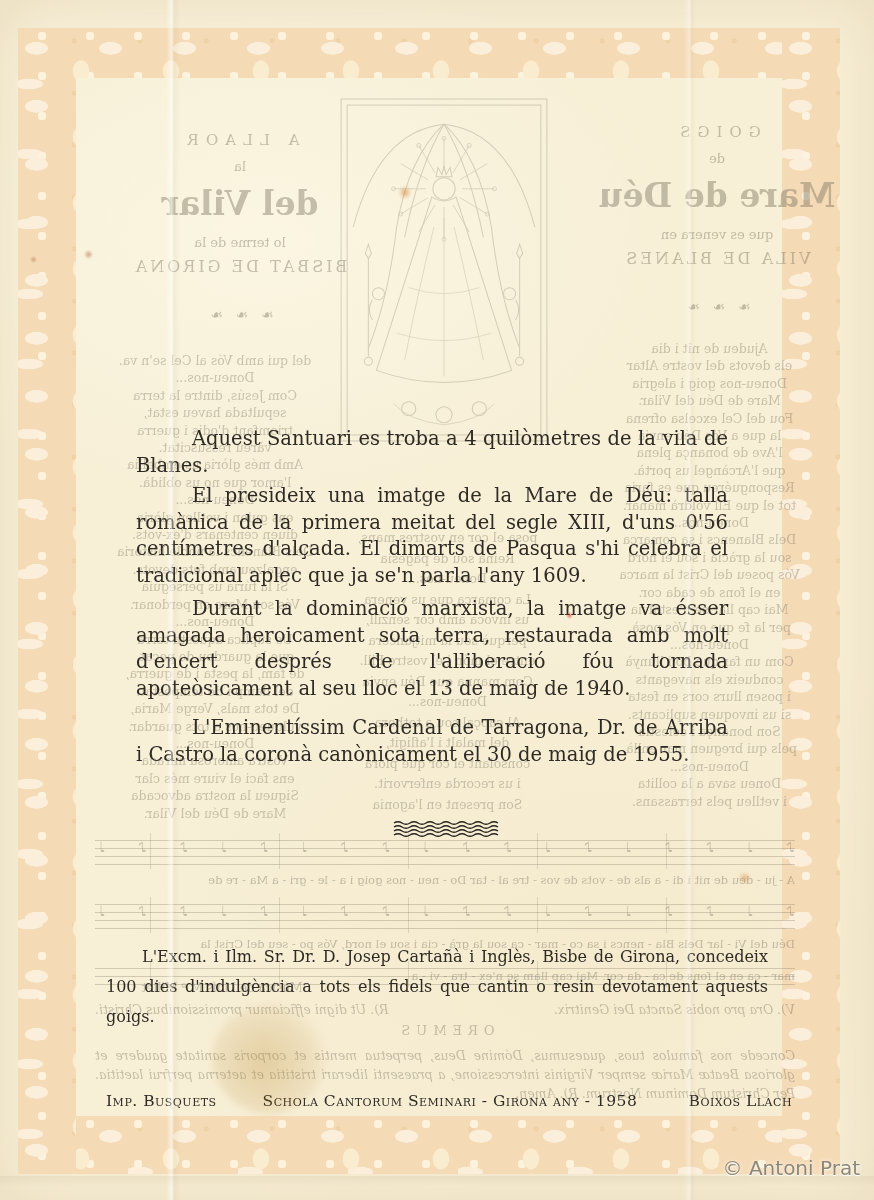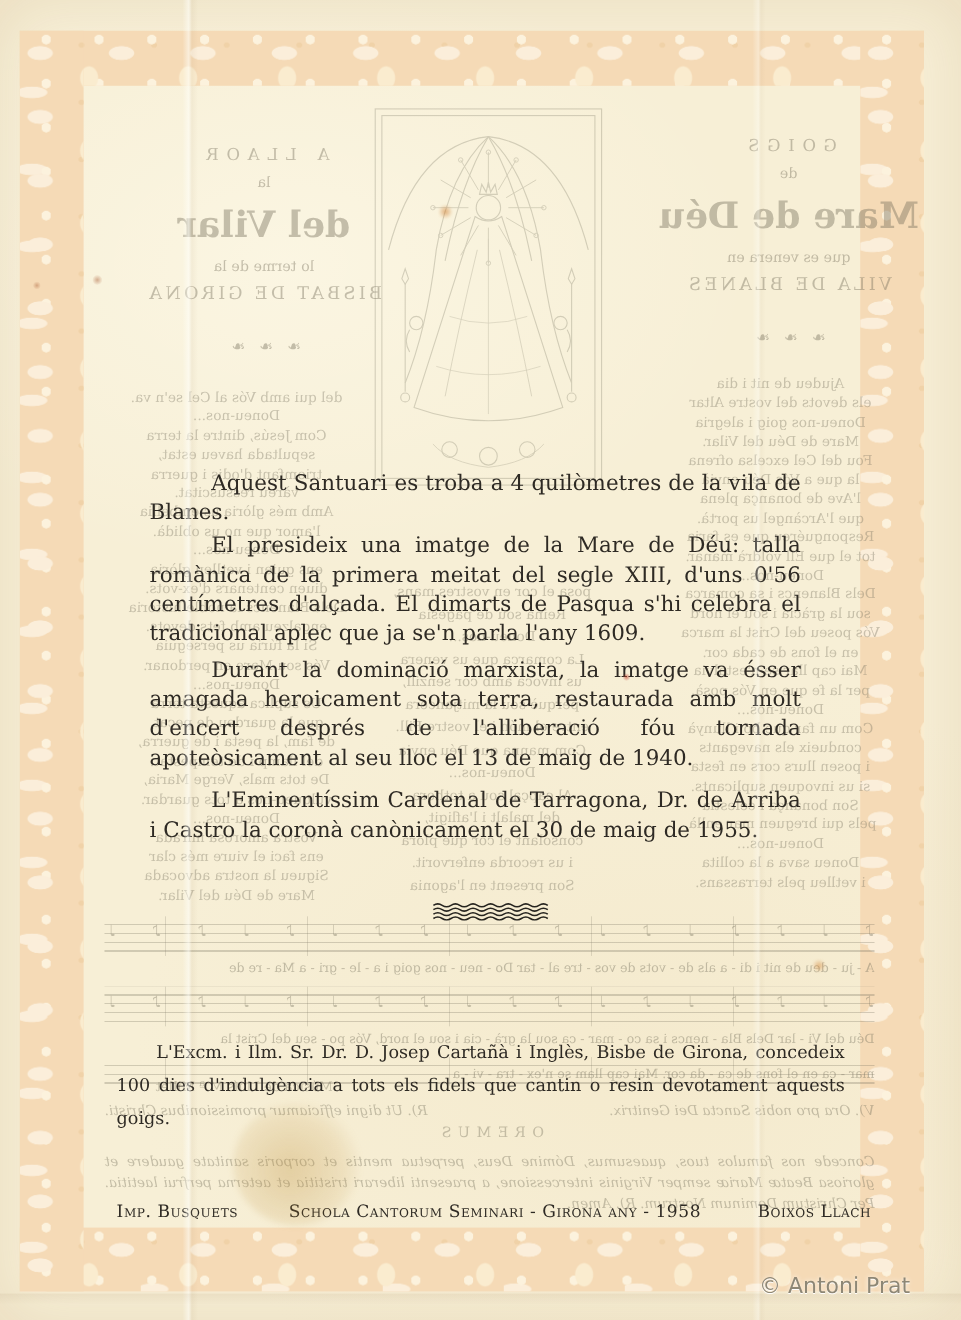--- a/index.html
+++ b/index.html
@@ -70,21 +70,21 @@
   .main-text .para:nth-child(3){margin-top:7px;}
   .main-text .para:nth-child(4){margin-top:13px;}
   .wavy{position:absolute;left:392px;top:820px;}
   .indulgence{left:106px;top:942px;width:662px;font-size:16px;line-height:30px;
               text-indent:36px;text-align:justify;}
   .imprint{left:106px;top:1092px;width:686px;display:flex;align-items:baseline;
            font-size:15.5px;font-variant:small-caps;letter-spacing:.5px;}
   .imprint .imp-center{margin-left:46px;}
   .imprint .imp-right{margin-left:auto;}
   
-  .watermark{position:absolute;left:690px;top:1156px;width:170px;text-align:left;
+  .watermark{position:absolute;left:690px;top:1156px;width:170px;text-align:right;
              font-family:"DejaVu Sans","Liberation Sans",sans-serif;font-size:20px;
              color:#8e8775;text-shadow:0 1px 0 rgba(255,255,255,.95), 0 0 5px rgba(255,255,255,.8);}
   
   .stain{position:absolute;border-radius:50%;pointer-events:none;}
   .stain1{left:212px;top:1002px;width:115px;height:112px;filter:blur(3px);
     background:radial-gradient(circle at 45% 55%, rgba(185,135,45,.30), rgba(185,135,45,.13) 55%, transparent 75%);}
   .stain2{left:398px;top:186px;width:14px;height:13px;filter:blur(1px);
     background:radial-gradient(circle, rgba(205,120,40,.55), transparent 70%);}
   .stain3{left:738px;top:872px;width:13px;height:12px;filter:blur(1px);
     background:radial-gradient(circle, rgba(210,130,50,.5), transparent 70%);}

